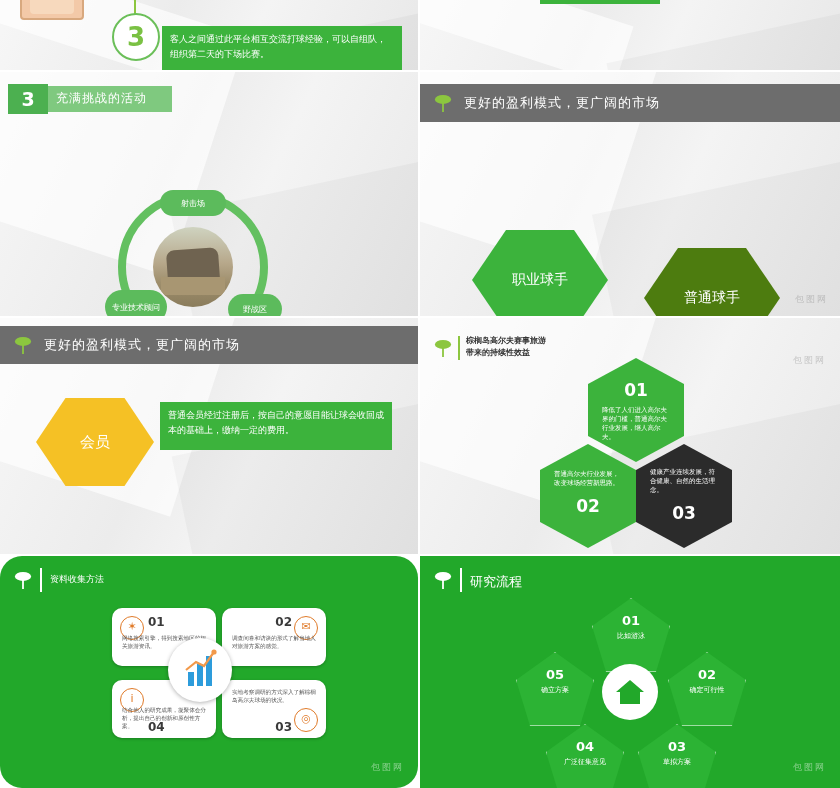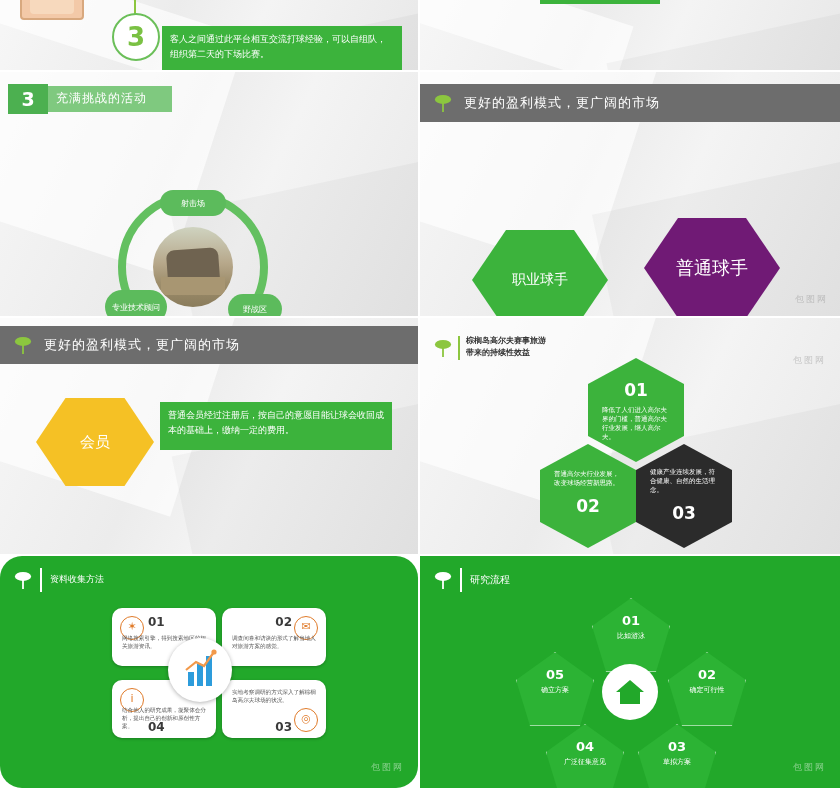--- a/index.html
+++ b/index.html
@@ -42,21 +42,21 @@
   .s3 .n3{left:228px;top:222px;width:54px;height:30px;border-radius:15px;}
 
   
   .s4{left:420px;top:72px;width:420px;height:244px;}
   .s4 .hdr{position:absolute;left:0;top:12px;width:420px;height:38px;background:#6d6d6d;}
   .s4 .hdr .leaf{position:absolute;left:14px;top:8px;width:18px;height:22px;}
   .s4 .hdr span{position:absolute;left:44px;top:10px;color:#fff;font-size:13px;letter-spacing:1px;}
   .hexwrap{position:absolute;left:0;top:0;width:100%;height:100%;}
   .hex{position:absolute;clip-path:polygon(25% 0%,75% 0%,100% 50%,75% 100%,25% 100%,0% 50%);display:flex;align-items:center;justify-content:center;color:#fff;text-align:center;}
   .s4 .hL{left:52px;top:158px;width:136px;height:100px;background:#3cb33c;font-size:14px;}
-  .s4 .hR{left:224px;top:146px;width:136px;height:100px;background:#701a75;font-size:18px;}
+  .s4 .hR{left:224px;top:176px;width:136px;height:100px;background:#4d7c0f;font-size:14px;}
   .s4 .hC{left:160px;top:166px;width:92px;height:84px;background:#444;font-size:12px;line-height:16px;z-index:3;}
 
   
   .s5{left:0;top:318px;width:418px;height:236px;}
   .s5 .hdr{position:absolute;left:0;top:8px;width:418px;height:38px;background:#6d6d6d;}
   .s5 .hdr .leaf{position:absolute;left:14px;top:8px;width:18px;height:22px;}
   .s5 .hdr span{position:absolute;left:44px;top:10px;color:#fff;font-size:13px;letter-spacing:1px;}
   .s5 .hexY{left:36px;top:80px;width:118px;height:88px;background:#f5c125;font-size:15px;}
   .s5 .b1{position:absolute;left:160px;top:84px;width:232px;height:48px;background:#3cb33c;color:#fff;font-size:9px;line-height:15px;padding:6px 8px;box-sizing:border-box;}
   .s5 .b2{position:absolute;left:160px;top:136px;width:232px;height:62px;background:#3cb33c;color:#fff;font-size:8px;line-height:13px;padding:6px 8px;box-sizing:border-box;}
@@ -85,21 +85,21 @@
   .s7 .c4{left:112px;top:124px;}
   .s7 .cn{position:absolute;font-size:12px;font-weight:bold;color:#3a3a3a;}
   .s7 .cb{position:absolute;font-size:5.6px;line-height:8px;color:#555;}
   .s7 .center{position:absolute;left:168px;top:82px;width:64px;height:64px;background:#fff;border-radius:50%;box-shadow:0 1px 4px rgba(0,0,0,.3);}
   .s7 .icn{position:absolute;width:22px;height:22px;border-radius:50%;border:1.4px solid #e07b2a;color:#e07b2a;font-size:11px;text-align:center;line-height:20px;}
 
   
   .s8{left:420px;top:556px;width:420px;height:232px;background:#22a82a;}
   .s8 .leaf{position:absolute;left:14px;top:12px;width:18px;height:24px;}
   .s8 .vbar{position:absolute;left:40px;top:12px;width:2px;height:24px;background:#fff;}
-  .s8 .ttl{position:absolute;left:50px;top:17px;color:#fff;font-size:10px;text-align:right;}
+  .s8 .ttl{position:absolute;left:50px;top:17px;color:#fff;font-size:13px;text-align:right;}
   .s8 .pent{position:absolute;width:76px;height:72px;clip-path:polygon(50% 0%,100% 38%,82% 100%,18% 100%,0% 38%);
       background:#2cb334;border:1px solid rgba(255,255,255,.55);color:#fff;text-align:center;}
   .s8 .pn{font-size:13px;font-weight:bold;margin-top:14px;}
   .s8 .pl{font-size:7px;line-height:10px;margin-top:3px;}
   .s8 .house{position:absolute;left:182px;top:108px;width:56px;height:56px;border-radius:50%;background:#fff;}
 
   .leafsvg{display:block;}
   .wm{position:absolute;color:rgba(255,255,255,.45);font-size:9px;letter-spacing:2px;}
   .wm-dark{position:absolute;color:rgba(120,120,120,.35);font-size:9px;letter-spacing:2px;}
 </style>

